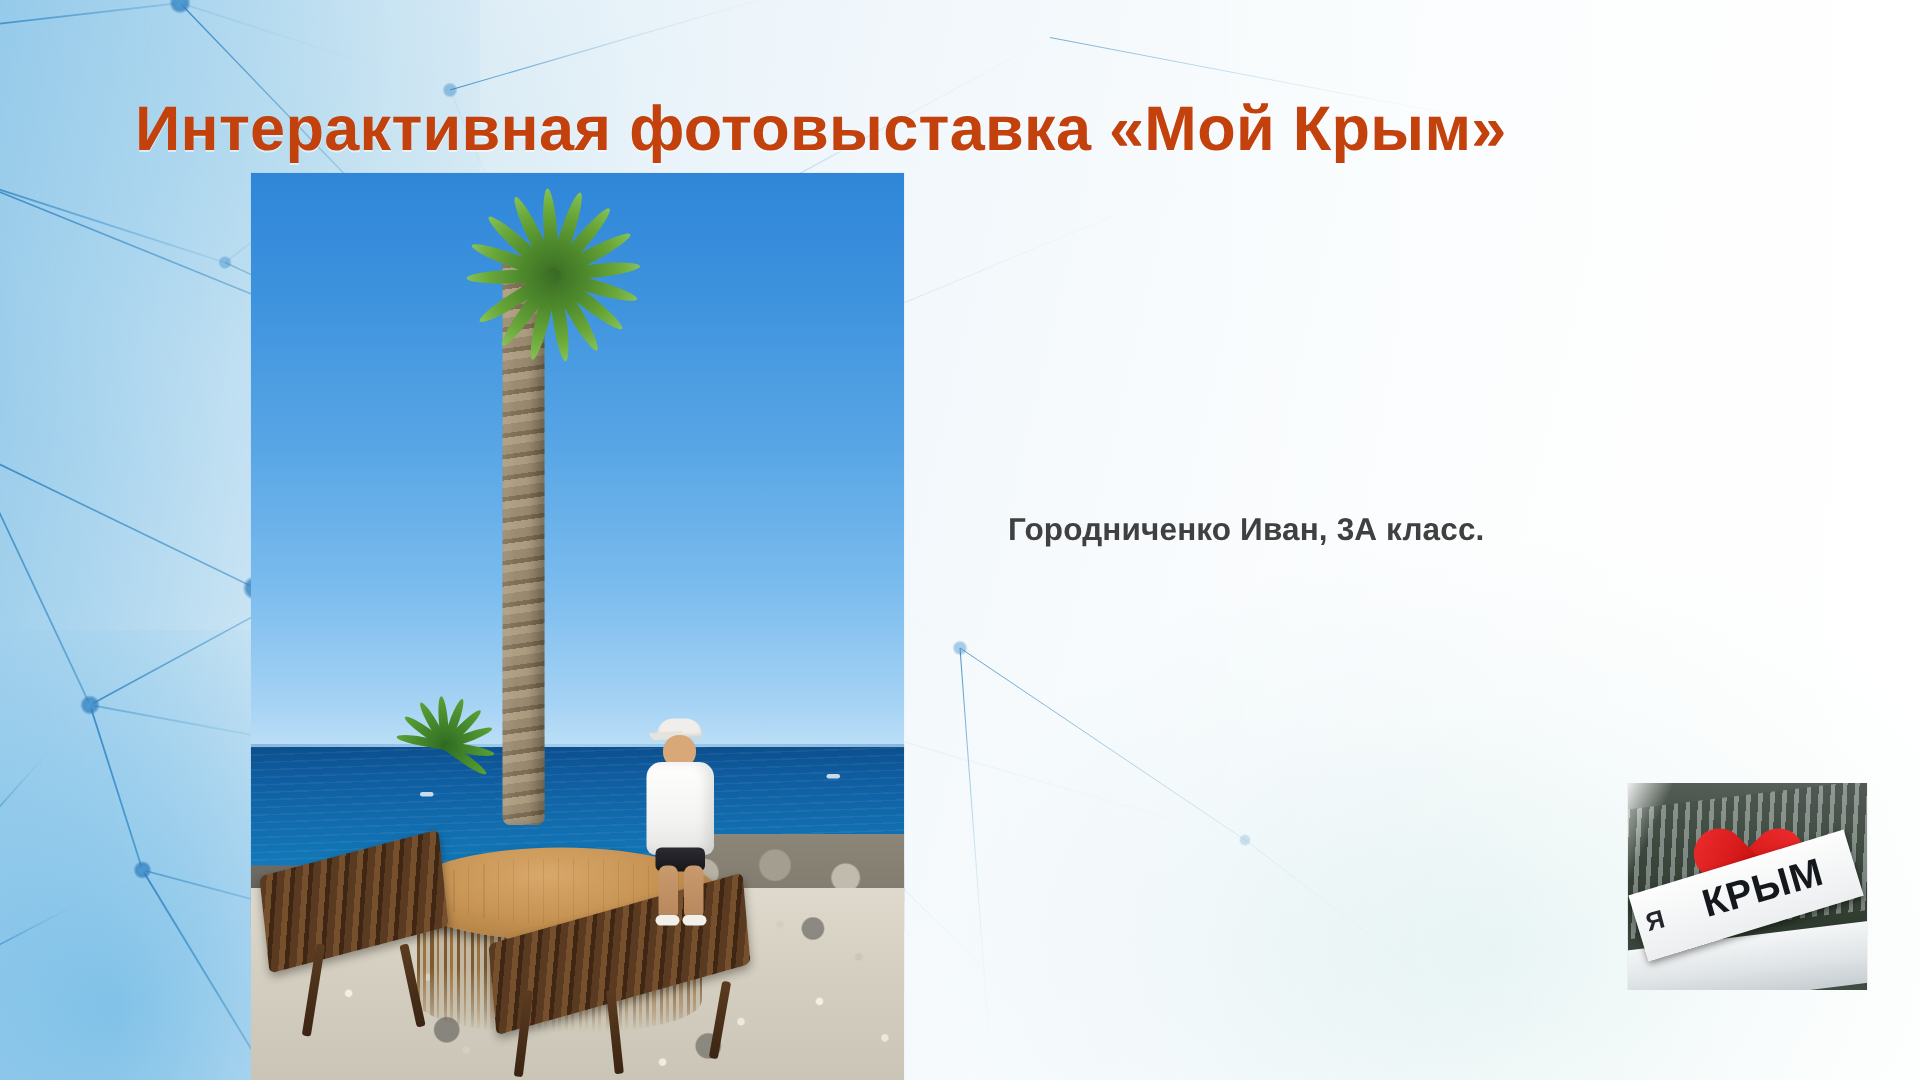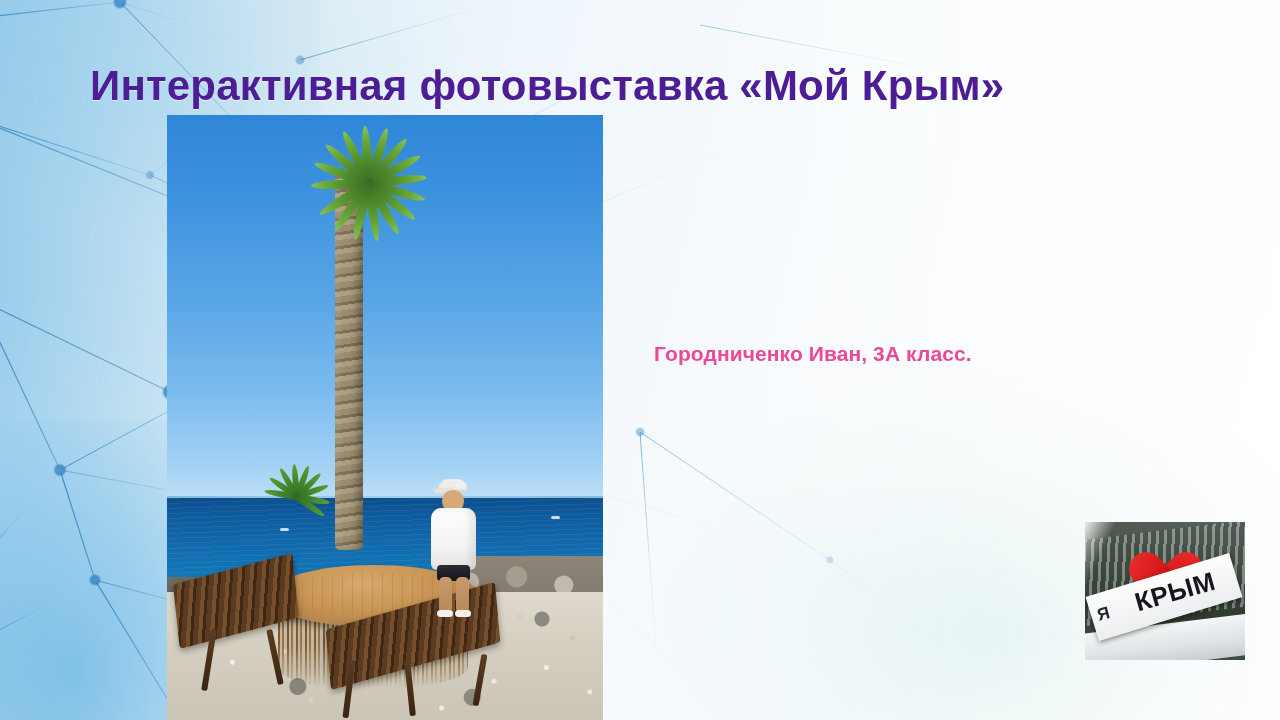--- a/index.html
+++ b/index.html
@@ -68,21 +68,21 @@
   }
 
   
   .title {
     position: absolute;
     left: 90px;
     top: 34px;
     width: 1170px;
     font-size: 42px;
     font-weight: bold;
-    color: #4c1d95;
+    color: #c2410c;
     letter-spacing: 0.2px;
     white-space: nowrap;
     line-height: 1.15;
     text-shadow: 0 1px 0 rgba(255,255,255,0.55);
   }
 
   
   .photo-wrap {
     position: absolute;
     left: 167px;
@@ -299,24 +299,24 @@
     border-radius: 5px;
   }
   .boy-sandal {
     position:absolute; top:131px; width:16px; height:7px;
     background:#f2f0eb; border-radius:5px;
   }
 
   
   .caption {
     position: absolute;
-    left: 654px;
+    left: 672px;
     top: 330px;
     width: 520px;
-    color: #ec4899;
+    color: #404040;
     font-size: 21px;
     font-weight: bold;
     line-height: 48px;
     letter-spacing: 0.1px;
   }
   .caption div { white-space: nowrap; }
 
   
   .logo {
     position: absolute;

